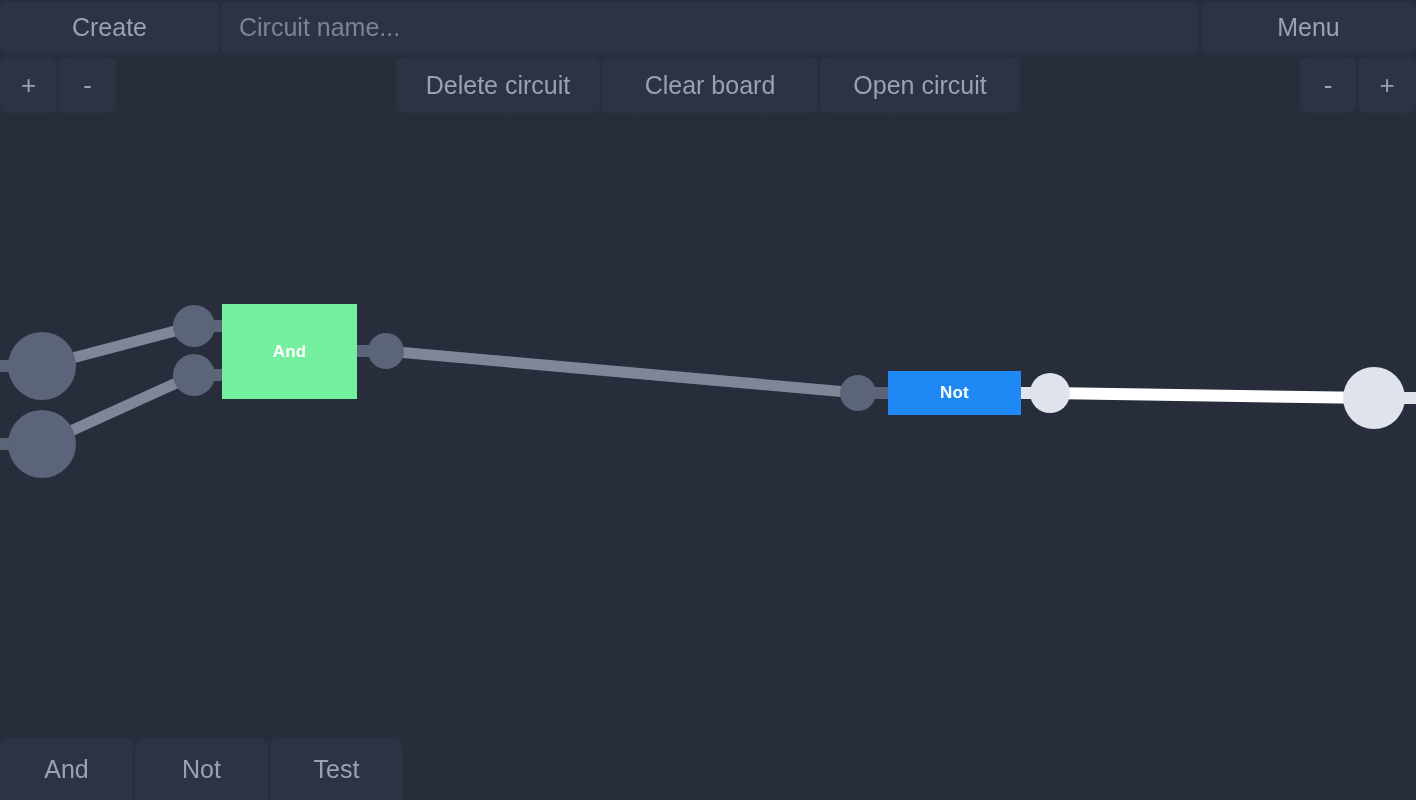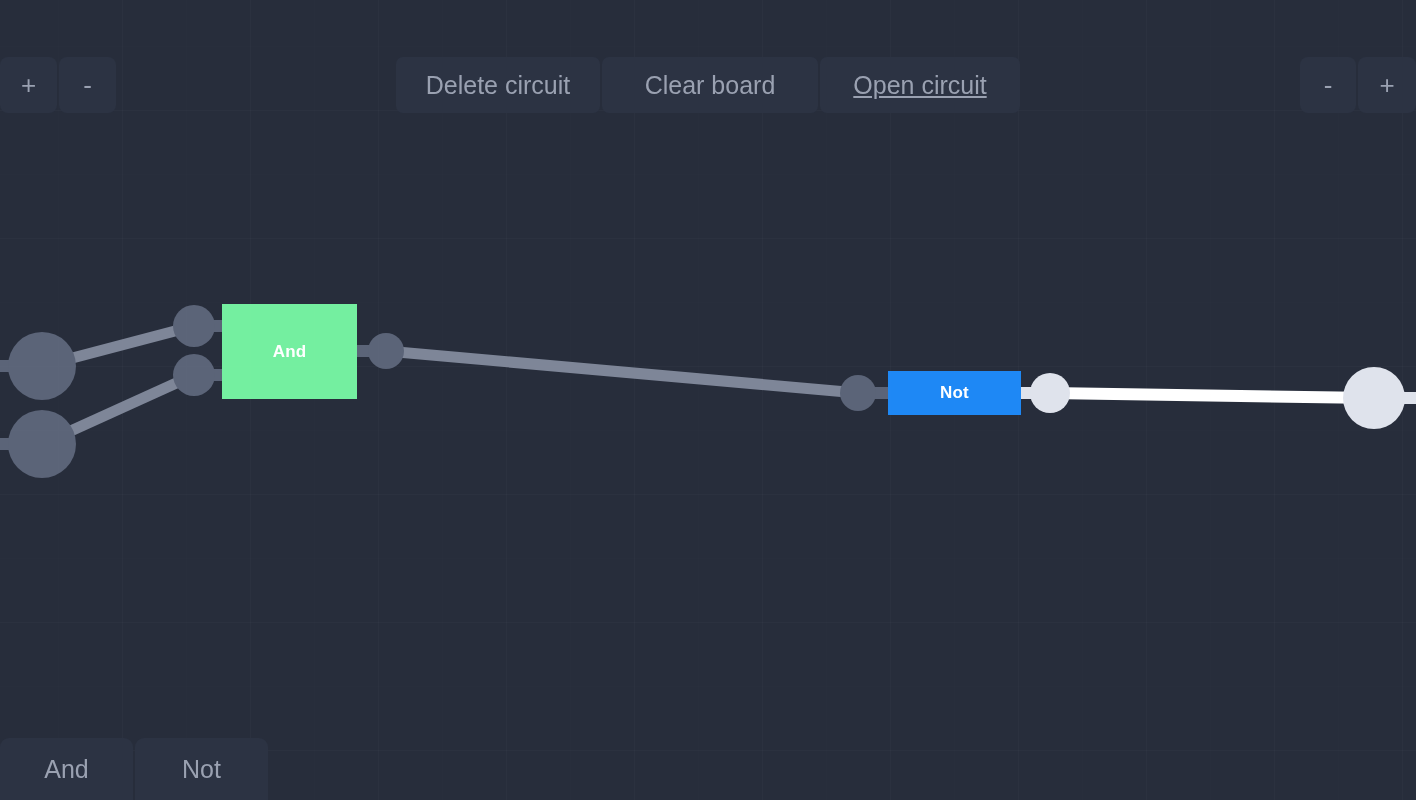--- a/index.html
+++ b/index.html
@@ -198,31 +198,39 @@
     <div id="gate-layer">
         <div class="gate and" style="left: 222px; top: 304px; width: 135px; height: 95px;">
           <span>And</span>
         </div>
         <div class="gate not" style="left: 888px; top: 371px; width: 133px; height: 44px;">
           <span>Not</span>
         </div>
       </div>
   </div>
 
+  <div id="topbar">
+    <button class="bar-btn" style="left:0px; top:2px; width:219px; height:51px;">Create</button>
+
+    <input class="name-input" type="text" style="left: 221px; top: 2px; width: 978px; height: 51px;" placeholder="Circuit name...">
+
+    <button class="bar-btn" style="left:1201px; top:2px; width:215px; height:51px;">Menu</button>
+  </div>
 
   <div id="midbar">
     <button class="zoom-btn" style="left:0px; top:0px; width:57px; height:56px;">+</button>
     <button class="zoom-btn" style="left:59px; top:0px; width:57px; height:56px;">-</button>
 
     <button class="bar-btn" style="left:602px; top:0px; width:216px; height:56px;">Clear board</button>
     <button class="bar-btn" style="left:396px; top:0px; width:204px; height:56px;">Delete circuit</button>
-    <button class="bar-btn" style="left:820px; top:0px; width:200px; height:56px;text-decoration:underline;">Open circuit</button>
+    <button class="bar-btn" style="left:820px; top:0px; width:200px; height:56px;">Open circuit</button>
 
     <button class="zoom-btn" style="left:1300px; top:0px; width:56px; height:56px;">-</button>
     <button class="zoom-btn" style="left:1358px; top:0px; width:58px; height:56px;">+</button>
   </div>
 
   <div id="palette">
       <button class="palette-btn" style="width: 133px;">And</button>
       <button class="palette-btn" style="width: 133px;">Not</button>
+      <button class="palette-btn" style="width: 133px;">Test</button>
     </div>
 
 </div>
 
 </body></html>

